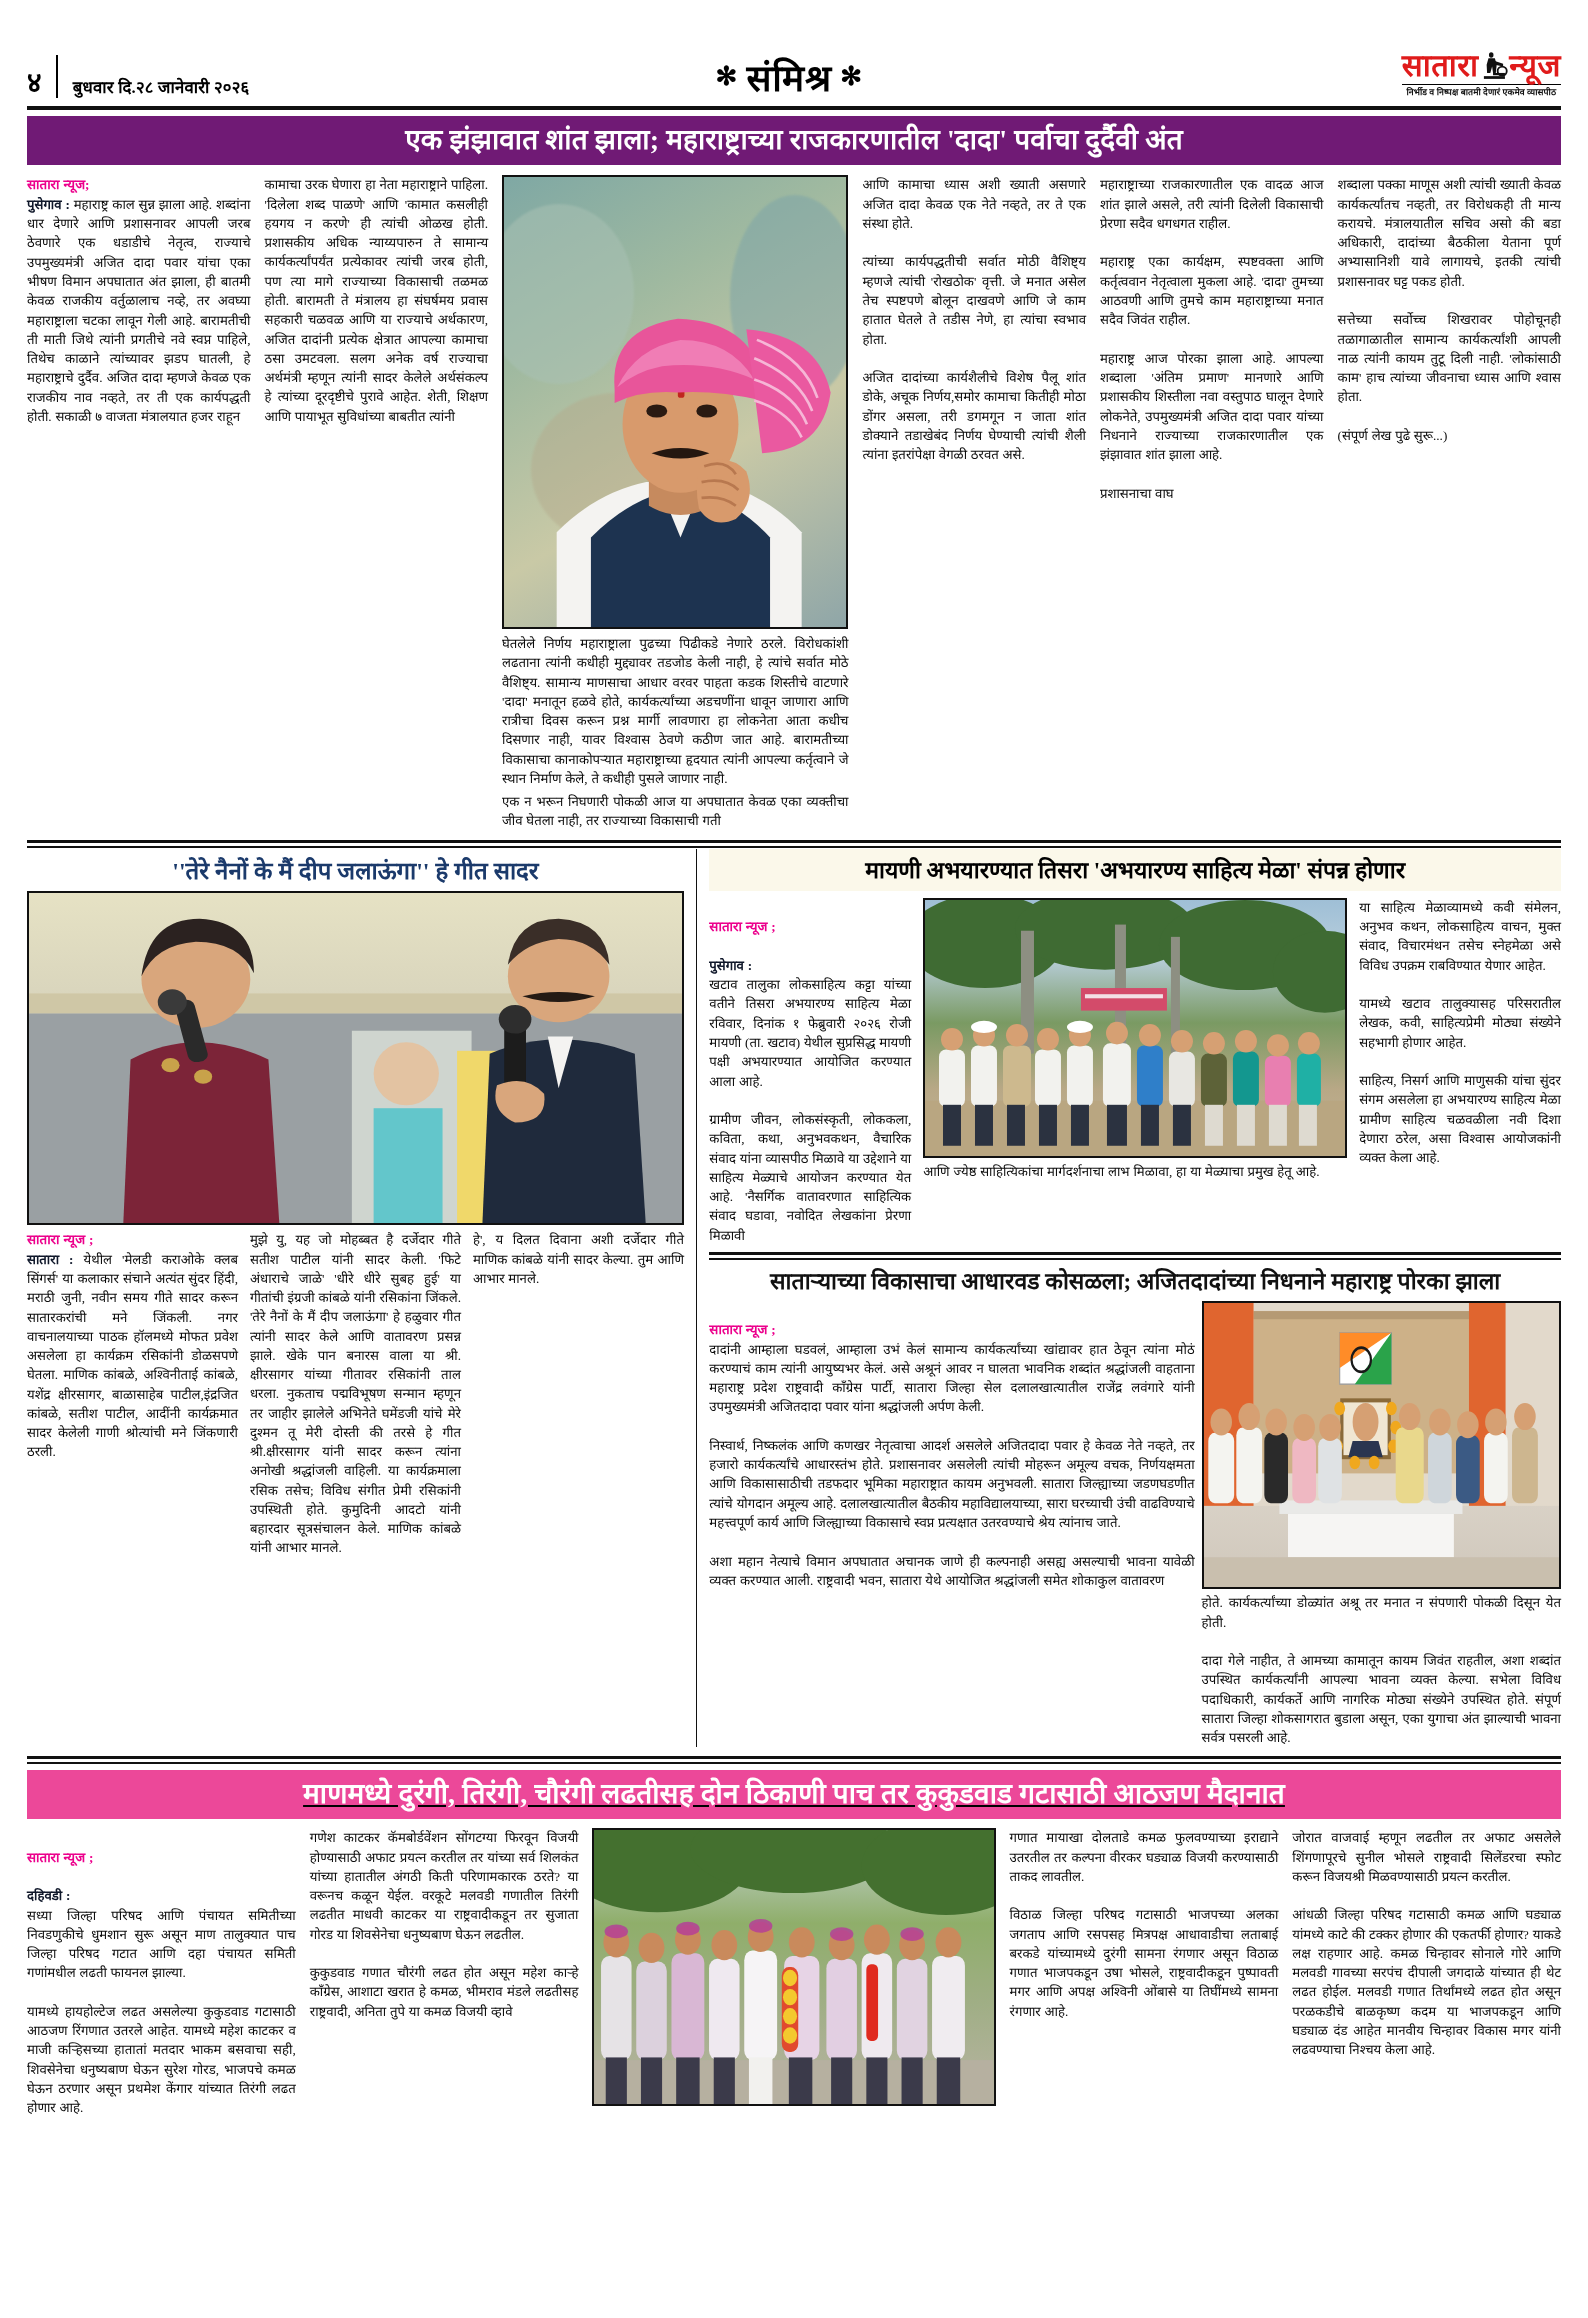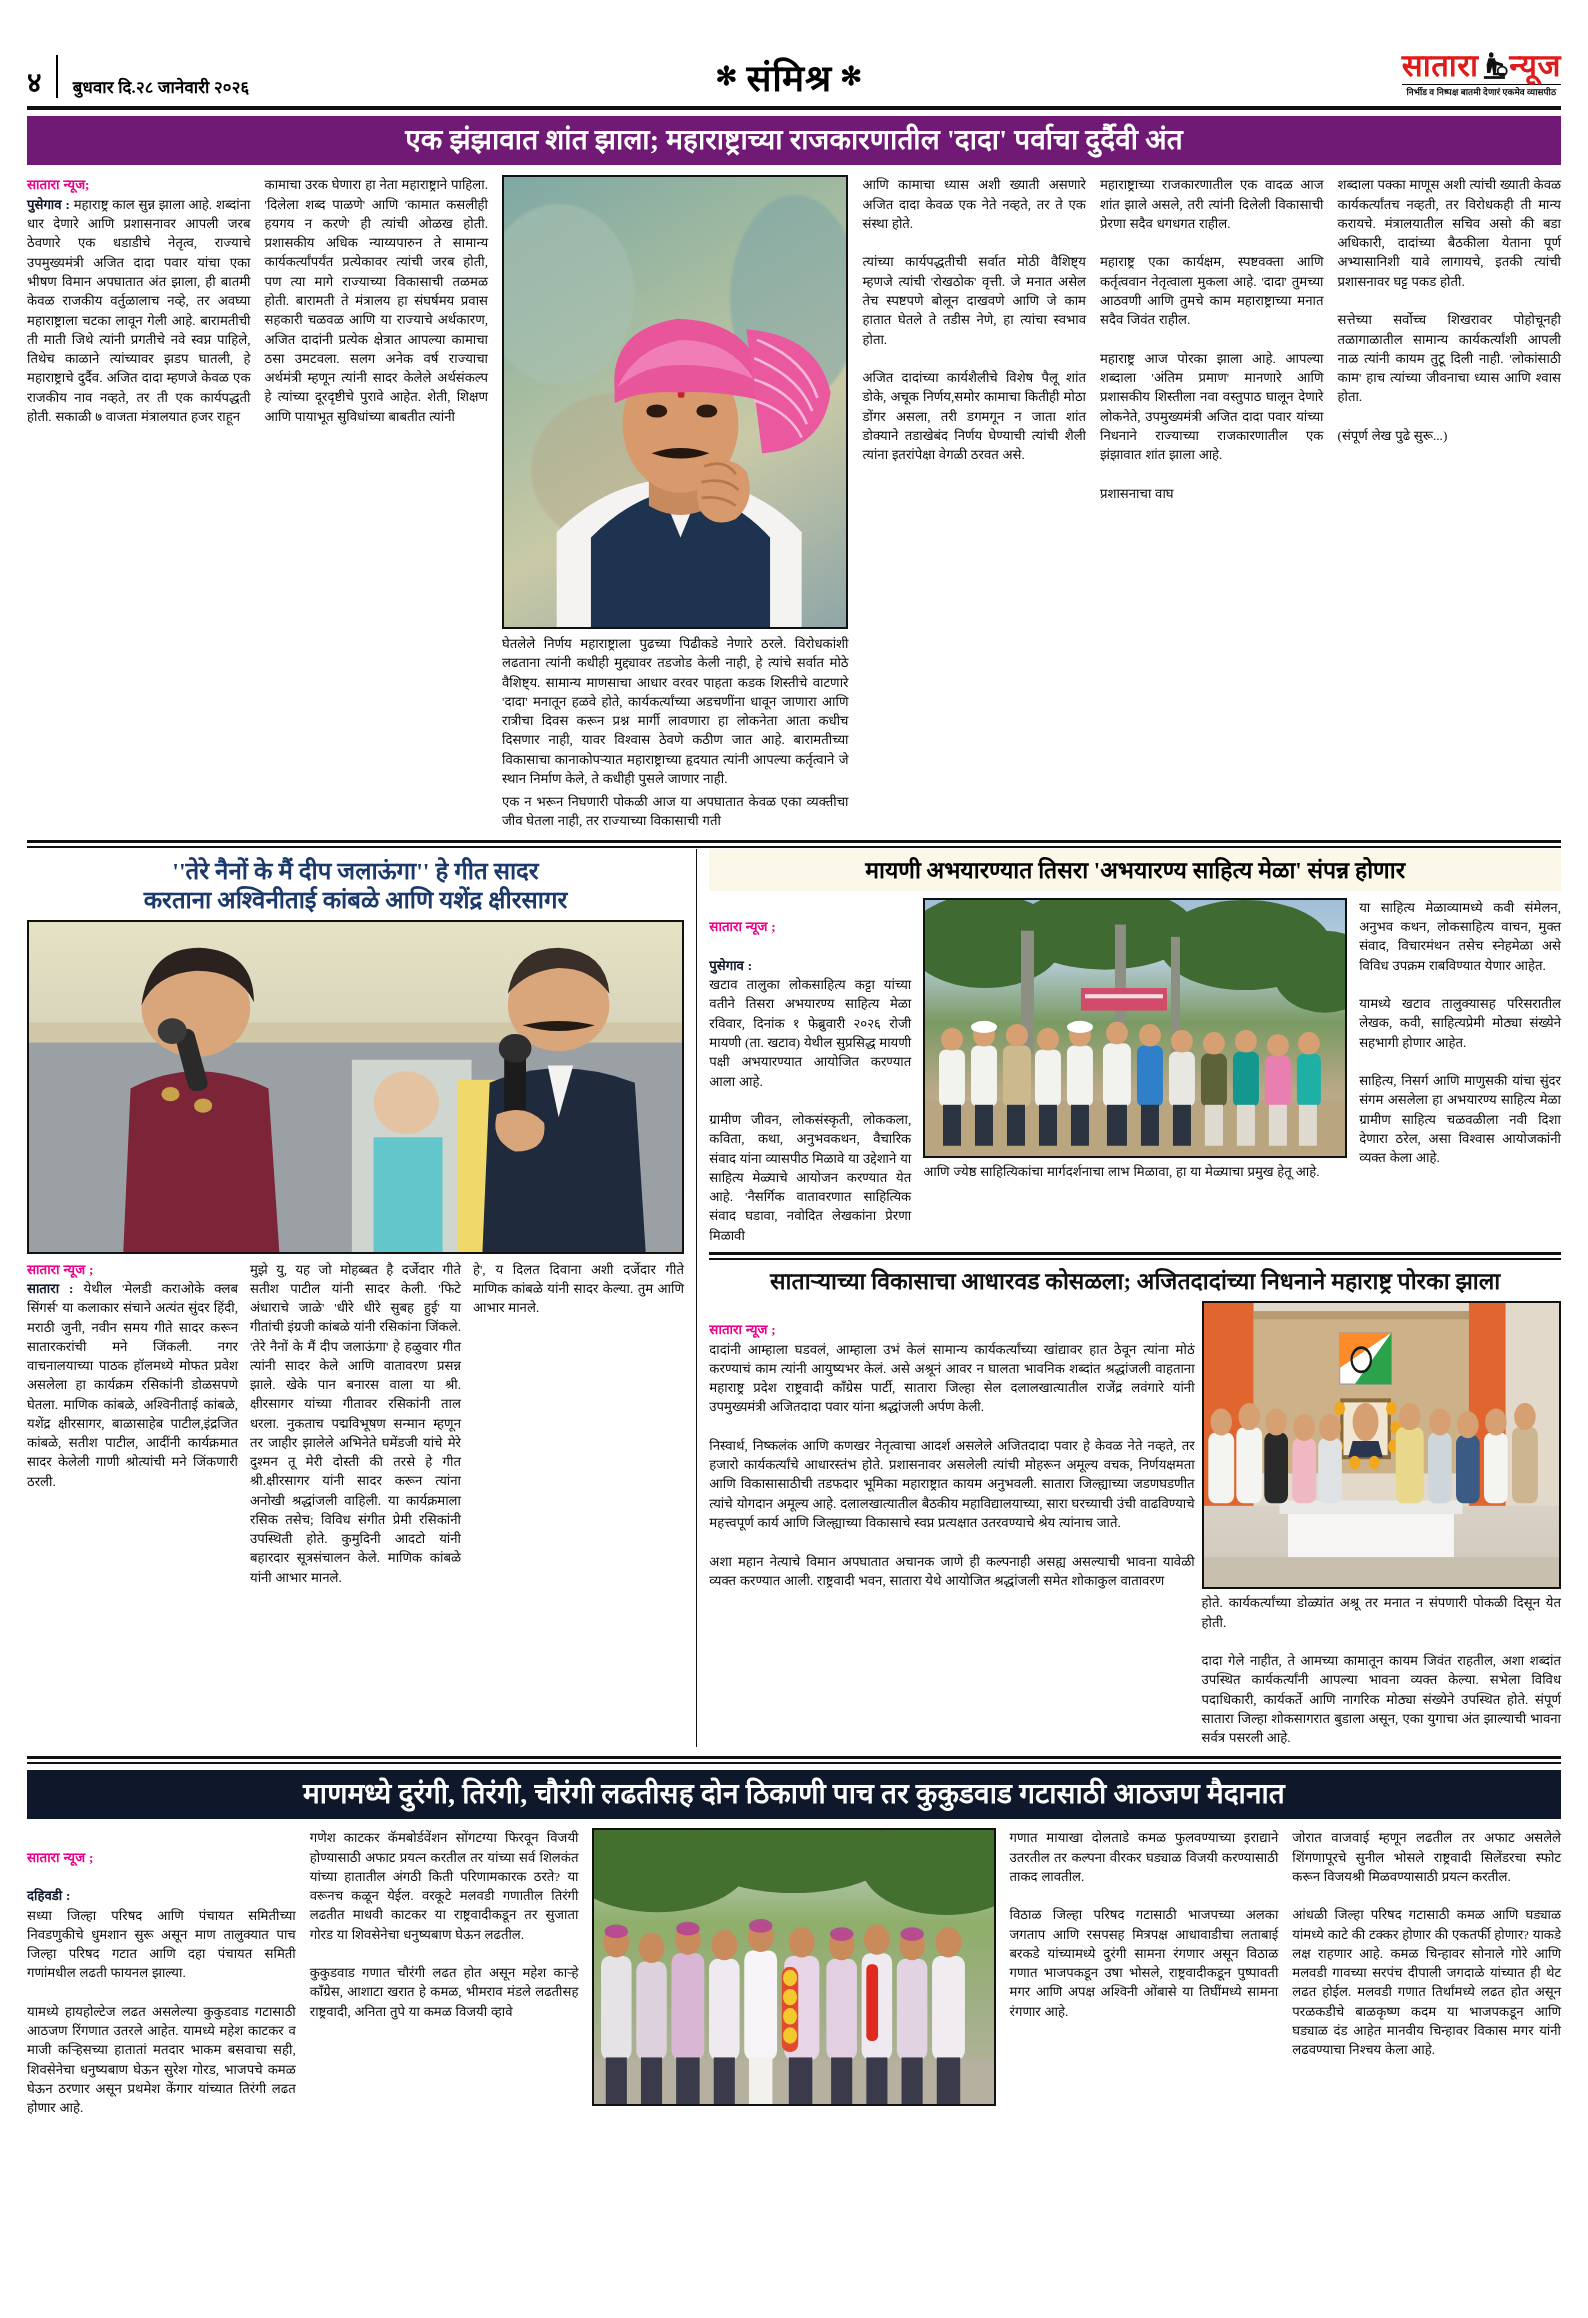--- a/index.html
+++ b/index.html
@@ -93,21 +93,21 @@
 
   .rule-thick { height: 4.2px; background: #111; margin-top: 3.7px; }
 
   
   .banner {
     padding: 6.5px 11px 9.3px 11px;
     margin-top: 6.5px;
     text-align: center;
   }
   .banner-pink { background: #701a75; }
-  .banner-red  { background: #0f172a; }
+  .banner-red  { background: #ec4899; text-decoration: underline; }
   .banner h1 {
     color: #fff;
     font-size: 28px;
     font-weight: 700;
     line-height: 1.18;
     letter-spacing: 0.1px;
   }
   .sec-head-blue {
     color: #1b3a6b;
     font-size: 24px;
@@ -309,21 +309,20 @@
   </div>
 
   <div class="sep-rule"></div>
   <div class="sep-rule2"></div>
 
   <div class="cols" style="gap:12px; margin-top:1.9px; align-items:stretch;">
 
     <div style="flex:1.62;">
       <div class="sec-head-blue" style="text-align:center;">
         <div>''तेरे नैनों के मैं दीप जलाऊंगा'' हे गीत सादर</div>
-        <div>करताना अश्विनीताई कांबळे आणि यशेंद्र क्षीरसागर</div>
       </div>
 
       <div class="photo ph-wide">
         <div class="sky" style="background:linear-gradient(180deg,#e6e2c4 0%,#d8d4bc 34%,#b9bcb9 55%,#8e9195 100%);"></div>
         <svg class="figure" style="left:0;top:0;width:100%;height:100%;" viewBox="0 0 360 230" preserveAspectRatio="none" aria-hidden="true">
           <rect x="0" y="70" width="360" height="14" fill="#cfc7a6"></rect>
           <rect x="0" y="84" width="360" height="146" fill="#9aa0a3"></rect>
 
           <rect x="178" y="96" width="66" height="134" fill="#cfd5cf"></rect>
           <ellipse cx="208" cy="126" rx="18" ry="22" fill="#e3c3a2"></ellipse>

